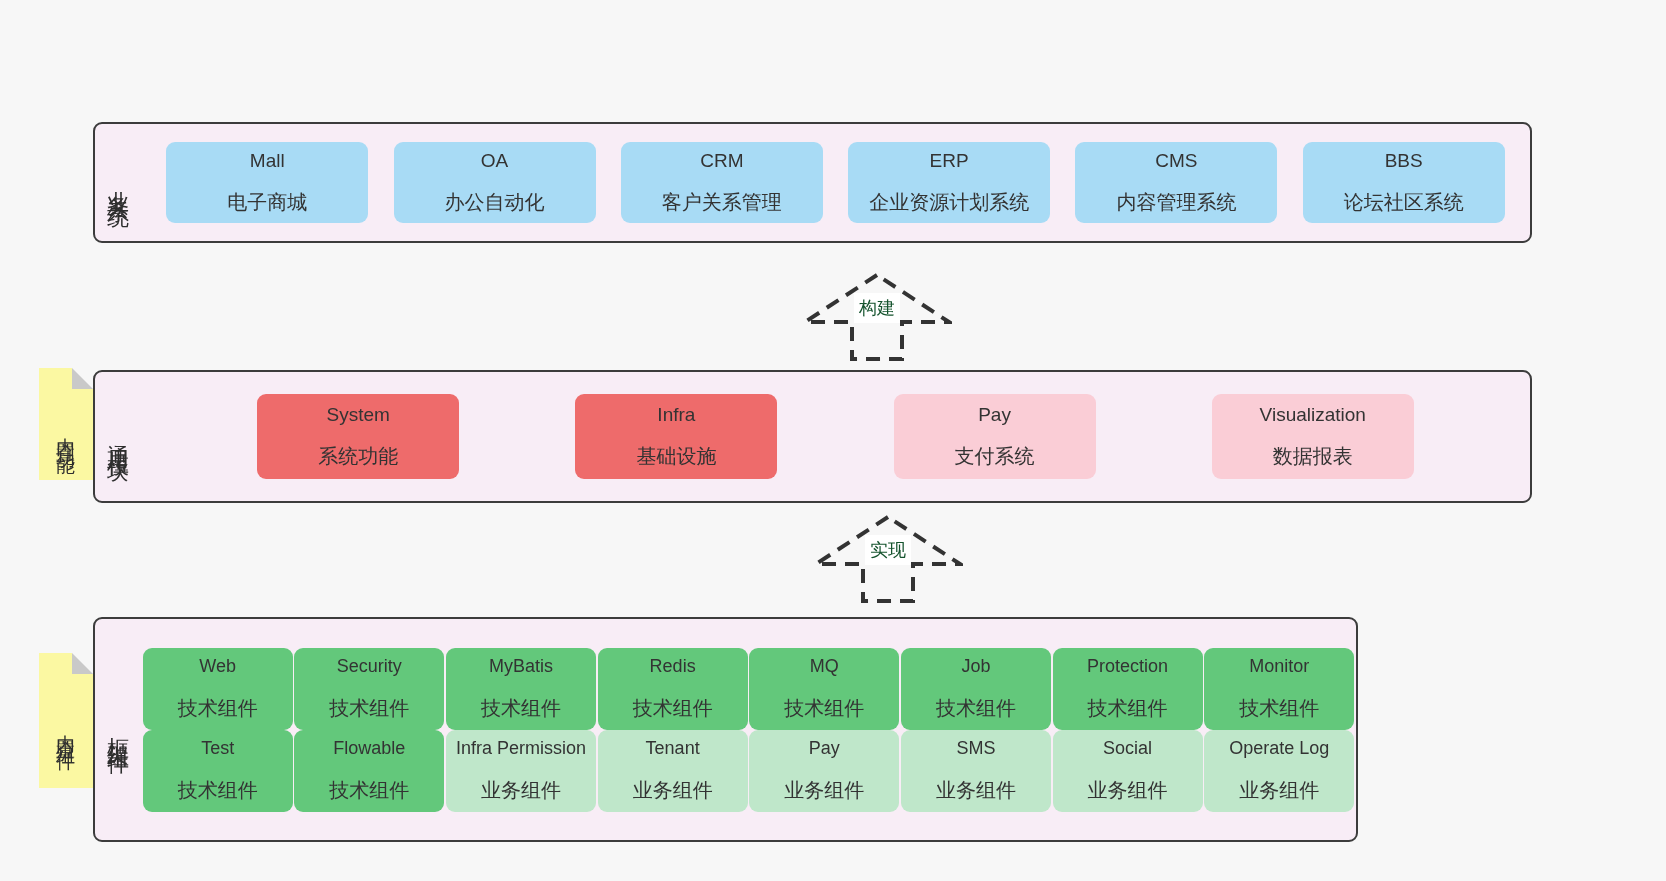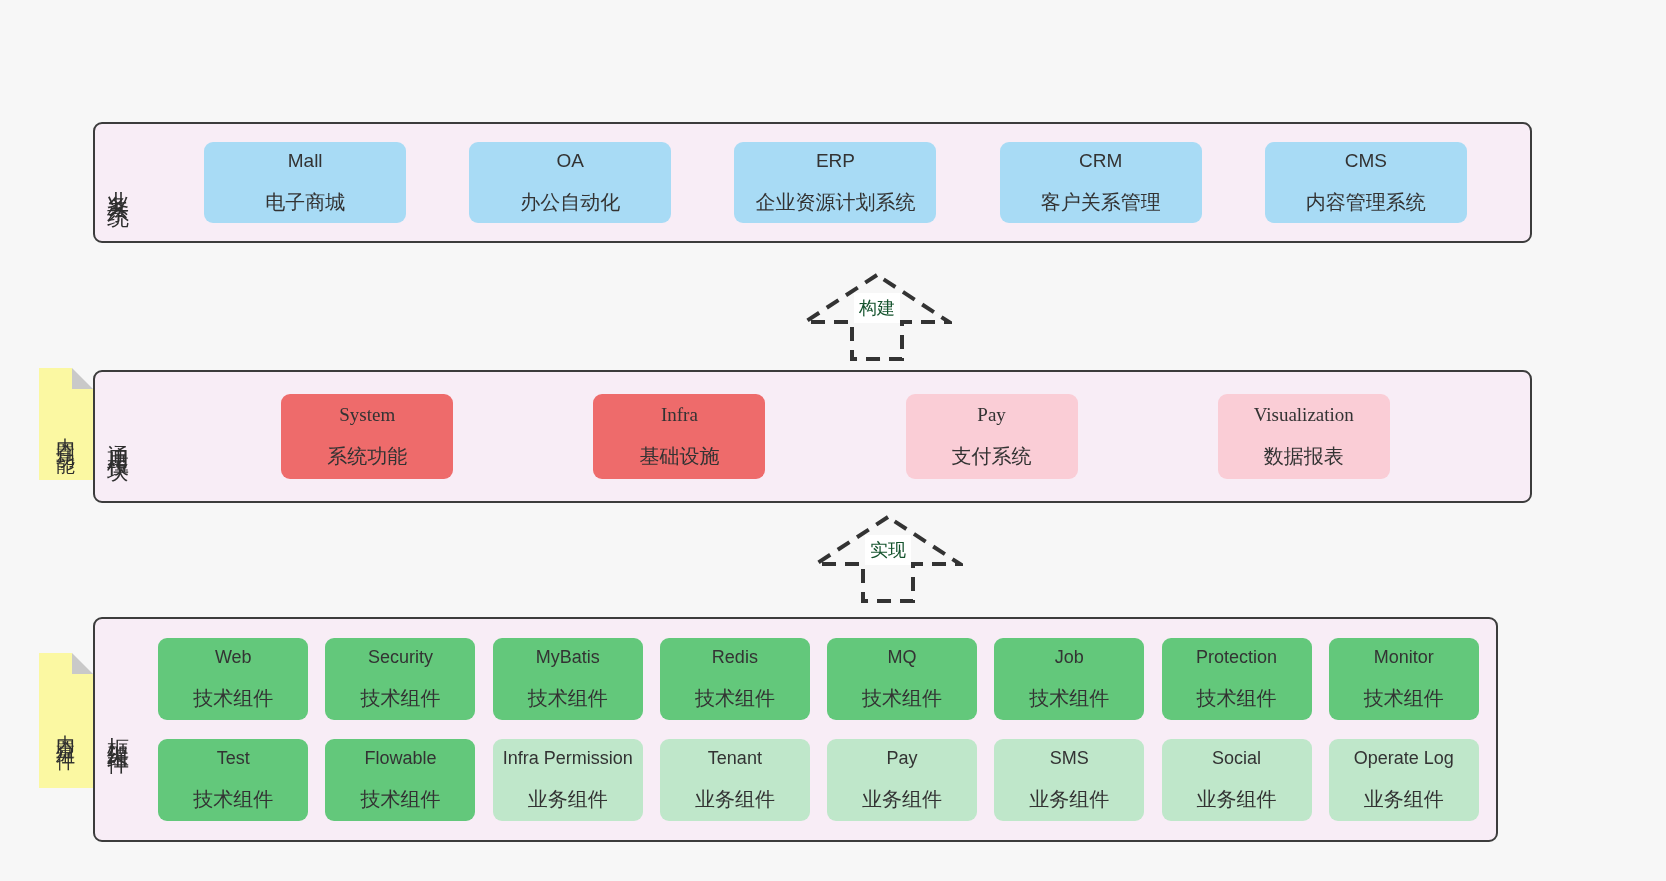--- a/index.html
+++ b/index.html
@@ -19,21 +19,21 @@
     position:absolute;
     background:var(--band-bg,#f8edf6);
     border:2px solid var(--band-border,#3c3c3c);
     border-radius:9px;
     box-sizing:border-box;
     display:flex;
     align-items:stretch;
   }
   .band-1{left:93px;top:122px;width:1439px;height:121px;}
   .band-2{left:93px;top:370px;width:1439px;height:133px;}
-  .band-3{left:93px;top:617px;width:1405px;height:225px;}
+  .band-3{left:93px;top:617px;width:1265px;height:225px;align-items:center;}
   .band-label{
     width:46px;
     display:flex;align-items:center;justify-content:center;
     font-size:22px;color:#2e2e2e;
   }
   .vtext{
     writing-mode:vertical-rl;
     text-orientation:upright;
     letter-spacing:5px;
     line-height:1;
@@ -55,21 +55,21 @@
     border-radius:9px;
     display:flex;flex-direction:column;
     justify-content:center;align-items:center;
     text-align:center;
     color:var(--text,#333);
     box-sizing:border-box;
     padding:4px 10px;
     gap:17px;
   }
   .band-1 .box{width:202px;height:81px;}
-  .band-2 .box{width:172px;height:85px;font-family:Liberation Serif, serif;}
+  .band-2 .box{width:202px;height:85px;}
   .band-3 .box{width:150px;height:82px;padding:4px 8px;}
   .box-name{font-size:19px;line-height:1.25;}
   .box-desc{font-size:20px;line-height:1.35;}
   .band-3 .box-name{font-size:18px;}
   .v-blue{background:var(--blue,#a8dbf5);}
   .v-red{background:var(--red,#ee6b6b);}
   .v-pink{background:var(--pink,#facdd6);}
   .v-green{background:var(--green,#63c87b);}
   .v-green-light{background:var(--green-light,#bfe7ca);}
   
@@ -134,34 +134,38 @@
           <div class="box-name">Mall</div>
           <div class="box-desc">电子商城</div>
         </div>
 
         <div class="box v-blue">
           <div class="box-name">OA</div>
           <div class="box-desc">办公自动化</div>
         </div>
 
         <div class="box v-blue">
+          <div class="box-name">CRM</div>
+          <div class="box-desc">客户关系管理</div>
+        </div>
+
+        <div class="box v-blue">
           <div class="box-name">ERP</div>
           <div class="box-desc">企业资源计划系统</div>
         </div>
 
         <div class="box v-blue">
-          <div class="box-name">CRM</div>
-          <div class="box-desc">客户关系管理</div>
-        </div>
-
-        <div class="box v-blue">
           <div class="box-name">CMS</div>
           <div class="box-desc">内容管理系统</div>
         </div>
 
+        <div class="box v-blue">
+          <div class="box-name">BBS</div>
+          <div class="box-desc">论坛社区系统</div>
+        </div>
       </div>
   </section>
 
   <div class="arrow arrow-1">
     <svg width="150" height="95" viewBox="0 0 150 95">
       <polygon points="75,6 3,53 50,53 50,90 100,90 100,53 147,53"></polygon>
     </svg>
     <div class="arrow-label">构建</div>
   </div>
 

